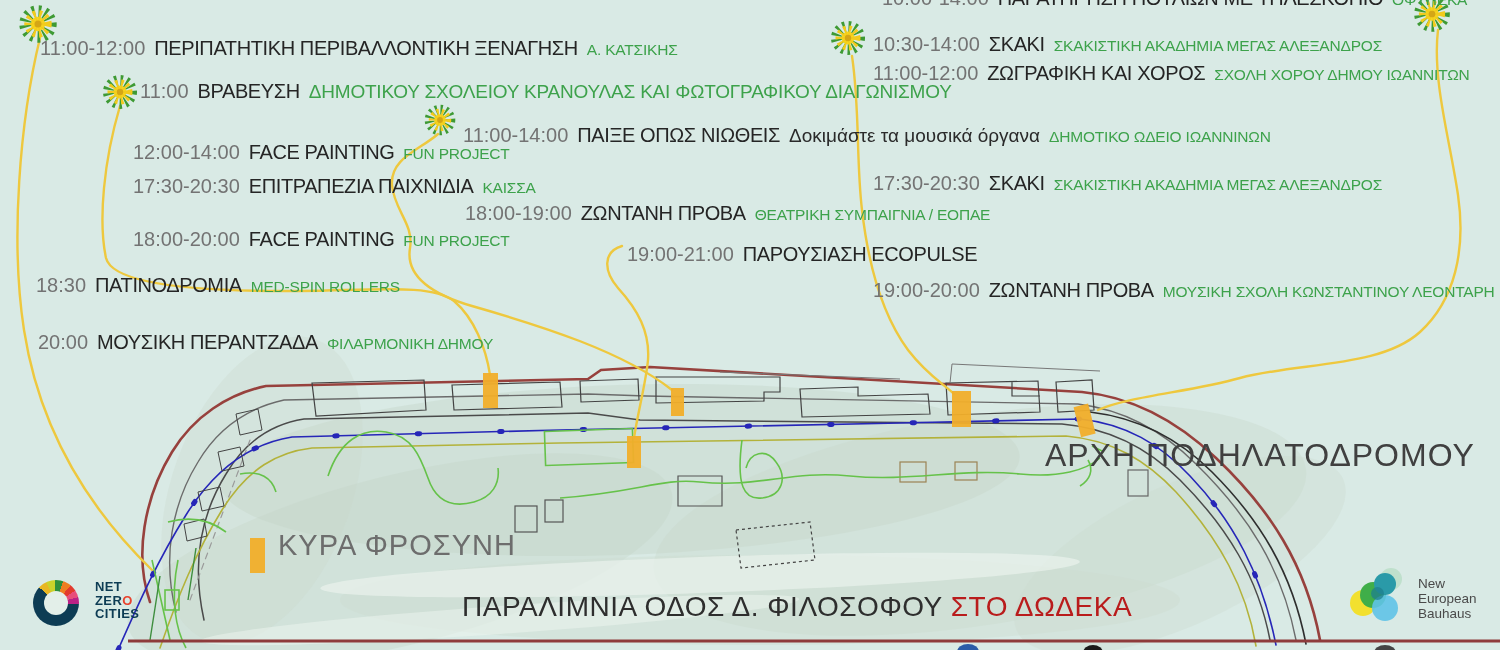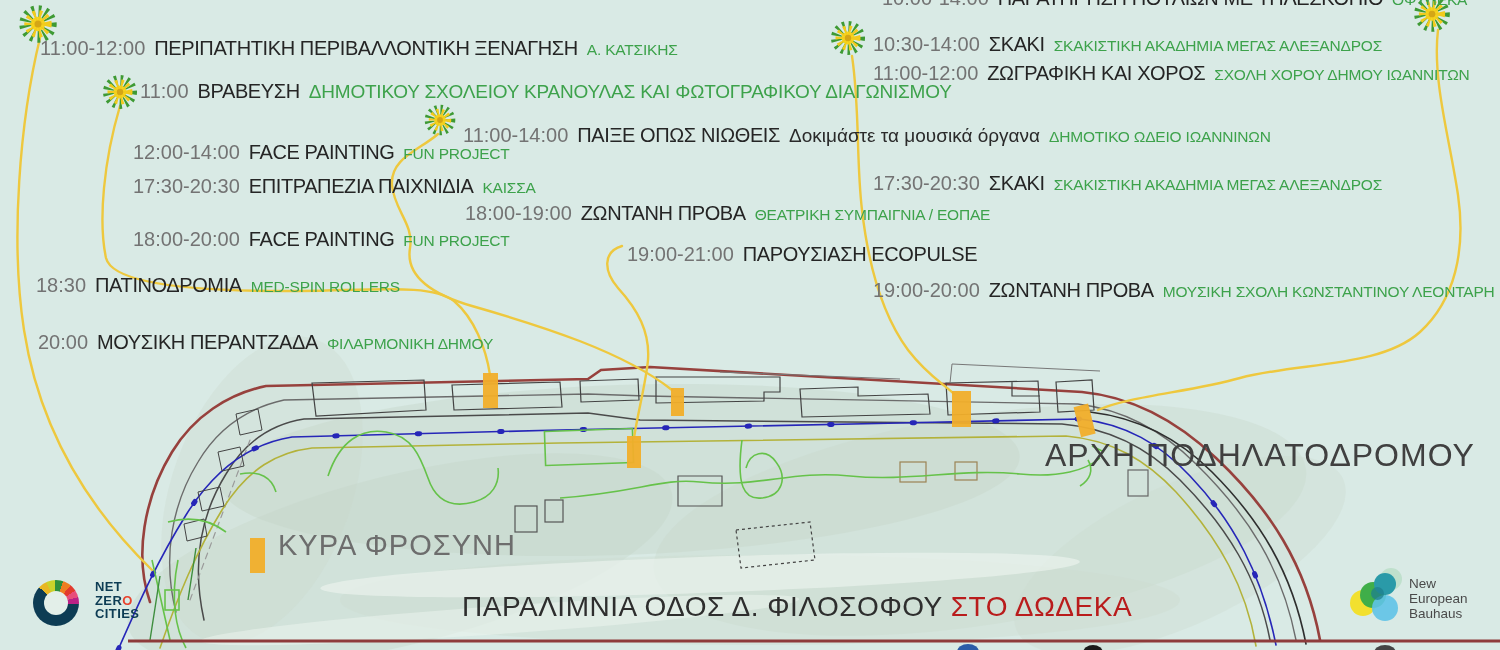--- a/index.html
+++ b/index.html
@@ -23,21 +23,21 @@
   
   .nzc{position:absolute;left:33px;top:580px;display:flex;align-items:flex-start;gap:16px}
   .nzc-ring{width:46px;height:46px;border-radius:50%;position:relative;
     background:conic-gradient(from 313deg,
       #e8b723 0 6%, #c9d22b 6% 12%, #2f8f3c 12% 18%, #ef7d22 18% 24%,
       #e23a2e 24% 29%, #e84e7a 29% 34%, #bb2286 34% 39%, #0d3c54 39% 100%);}
   .nzc-ring::after{content:"";position:absolute;inset:11px;border-radius:50%;background:#e3efe9}
   .nzc-text{font-weight:bold;font-size:13px;line-height:13.5px;color:#0d3c54;letter-spacing:.4px}
   .nzc-text .o{color:#e8432e}
   
-  .neb{position:absolute;left:1350px;top:568px;display:flex;align-items:center;gap:1px}
+  .neb{position:absolute;left:1350px;top:568px;display:flex;align-items:center;gap:10px}
   .neb-mark{position:relative;width:58px;height:60px}
   .neb-mark i{position:absolute;border-radius:50%;display:block}
   .neb-b1{left:0;top:22px;width:26px;height:26px;background:#f2e02f}
   .neb-b2{left:30px;top:0;width:22px;height:22px;background:#bfe0cc}
   .neb-b3{left:10px;top:14px;width:26px;height:26px;background:#3fae49}
   .neb-b4{left:24px;top:5px;width:22px;height:22px;background:#2a9aa8}
   .neb-b5{left:22px;top:27px;width:26px;height:26px;background:#5fc3e7;opacity:.9}
   .neb-b6{left:21px;top:19px;width:13px;height:13px;background:#1f7f8e;opacity:.75}
   .neb-text{font-size:13.5px;line-height:15px;color:#4a4a4a}
 </style>

